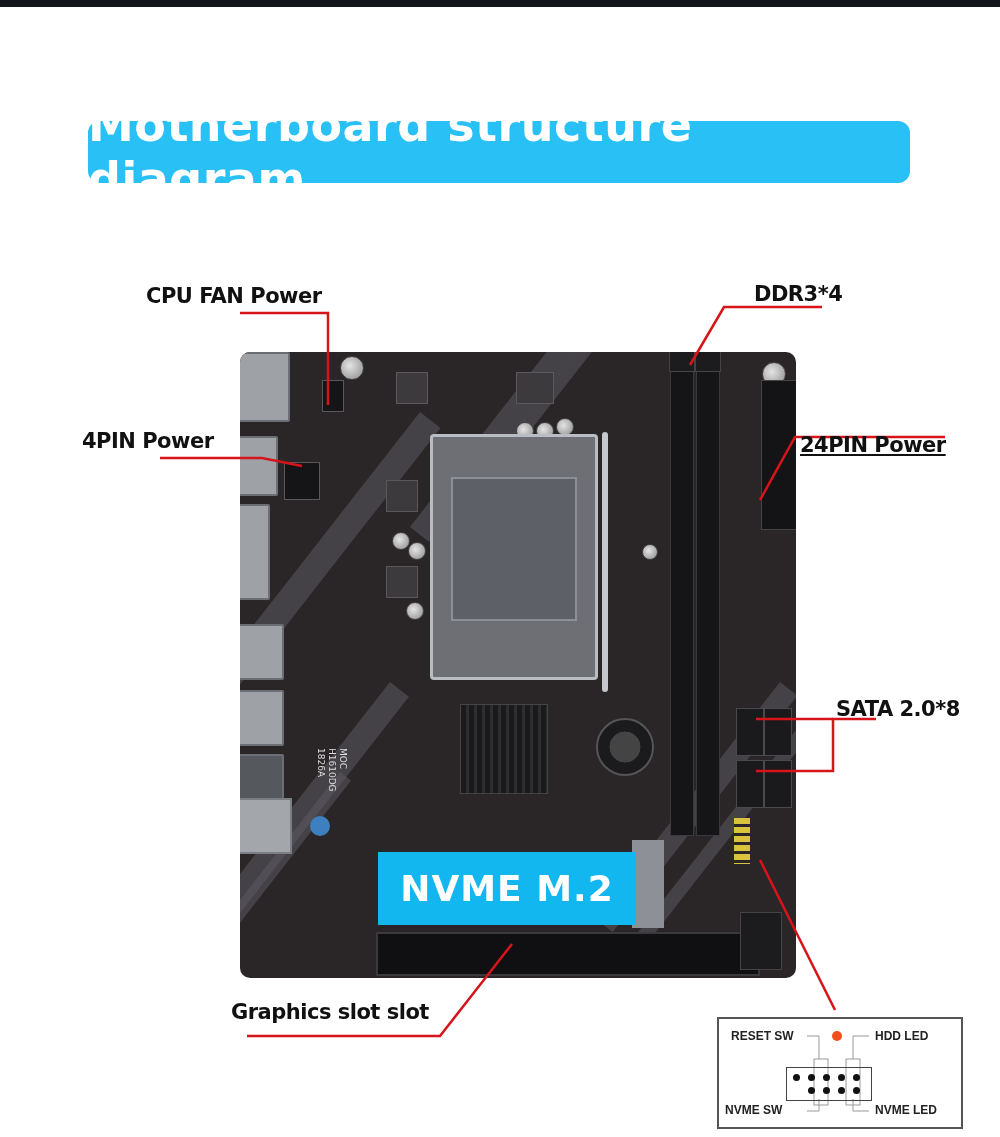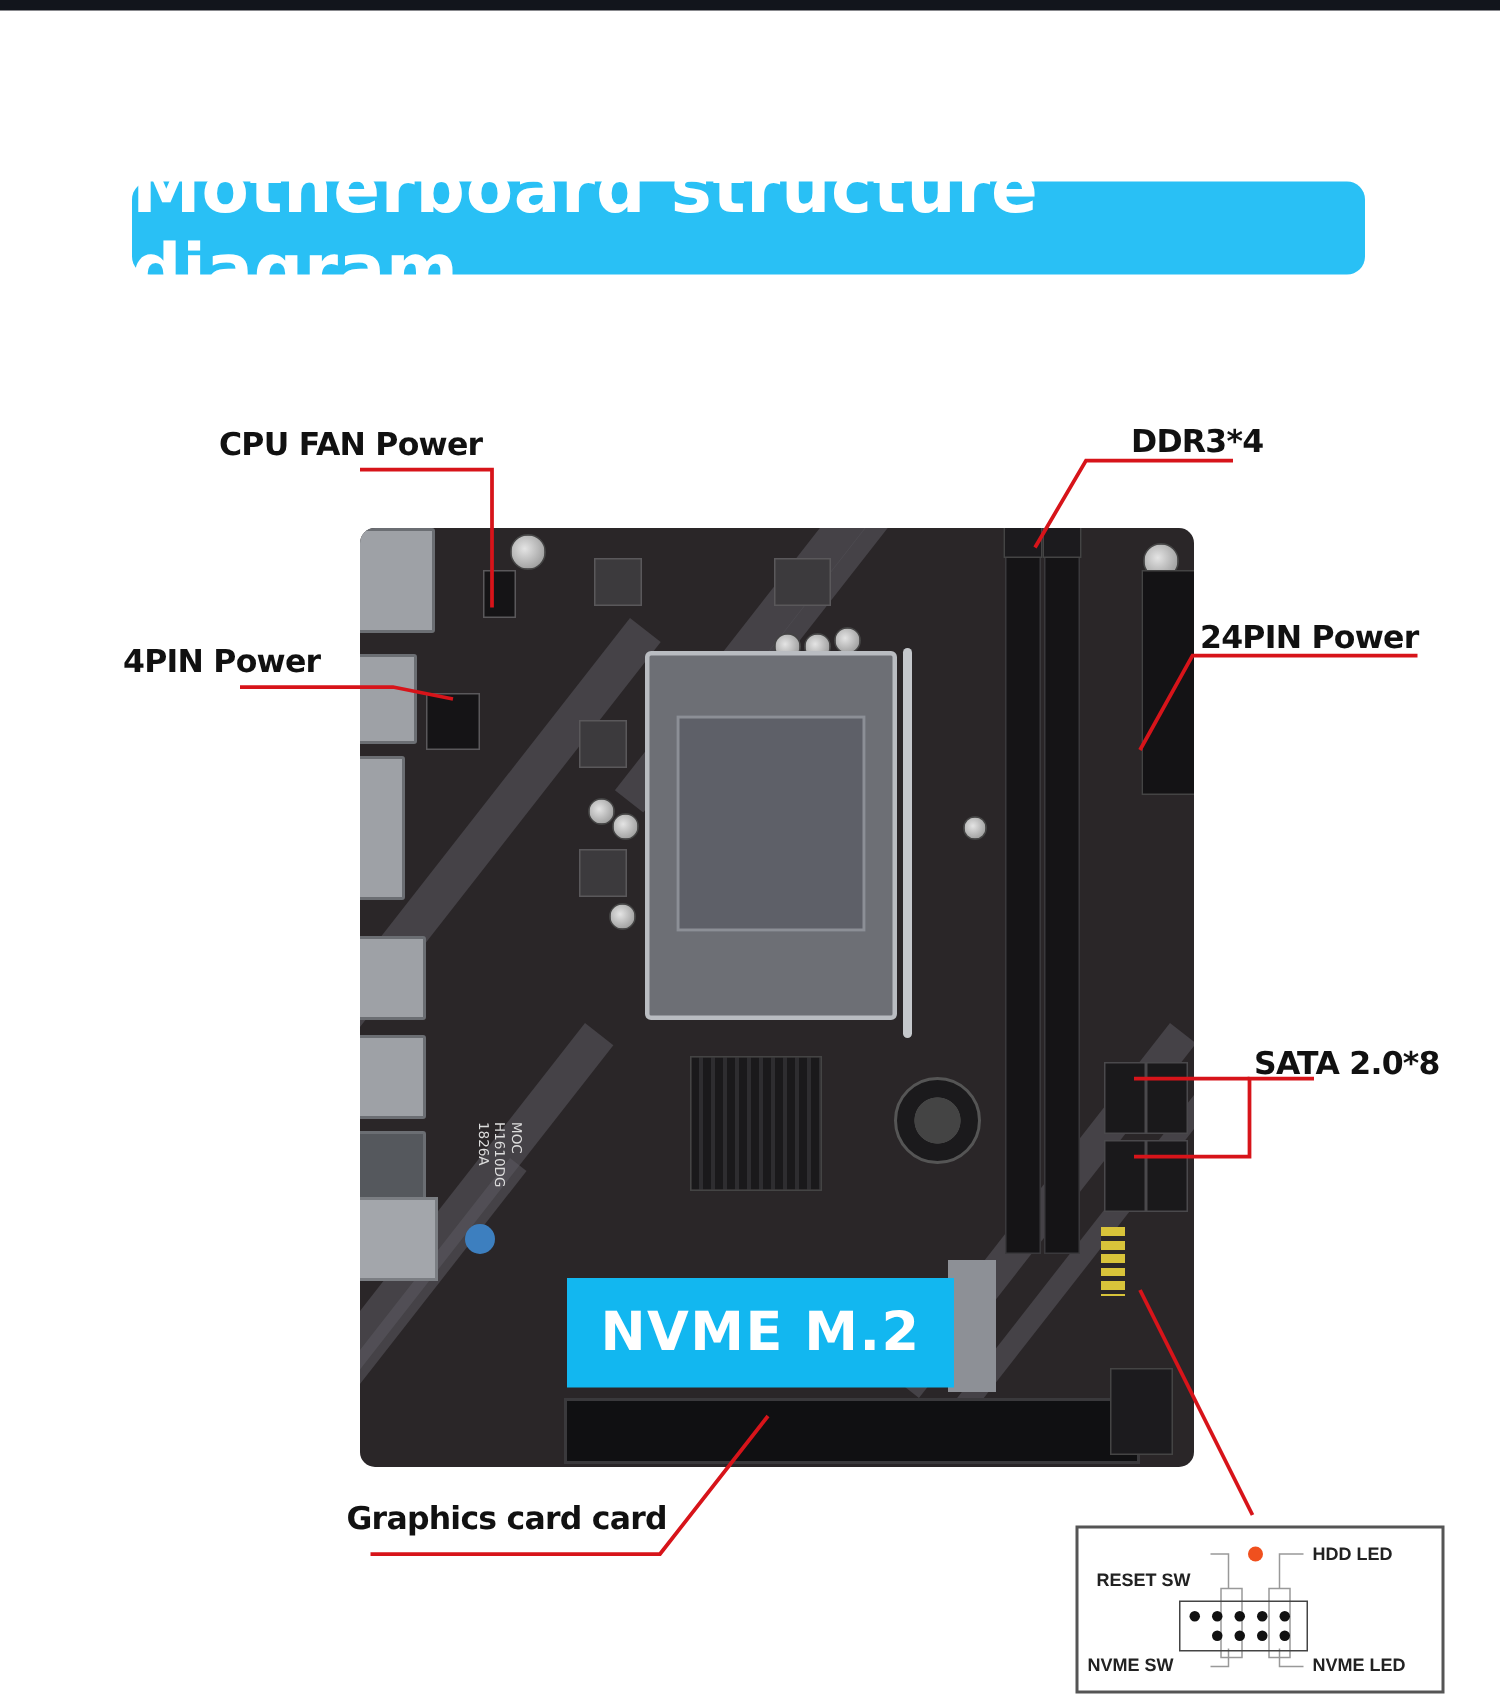--- a/index.html
+++ b/index.html
@@ -139,27 +139,27 @@
 
     <polyline points="247,1036 440,1036 512,944"></polyline>
 
     <polyline points="760,860 835,1010"></polyline>
   </g>
 </svg>
 
 <div class="label" style="left:146px;top:284px;">CPU FAN Power</div>
 <div class="label" style="left:82px;top:429px;">4PIN Power</div>
 <div class="label" style="left:754px;top:282px;">DDR3*4</div>
-<div class="label" style="left:800px;top:413px;">24PIN Power</div>
+<div class="label" style="left:800px;top:433px;text-decoration:underline;">24PIN Power</div>
 <div class="label" style="left:836px;top:697px;">SATA 2.0*8</div>
-<div class="label" style="left:231px;top:1000px;">Graphics card card</div>
+<div class="label" style="left:231px;top:1000px;">Graphics slot slot</div>
 
 <div class="fp-box">
   <div class="fp-dot"></div>
-  <div class="fp-text" style="left:12px;top:27px;">RESET SW</div>
+  <div class="fp-text" style="left:12px;top:10px;">RESET SW</div>
   <div class="fp-text" style="left:156px;top:10px;">HDD LED</div>
   <div class="fp-text" style="left:6px;top:84px;">NVME SW</div>
   <div class="fp-text" style="left:156px;top:84px;">NVME LED</div>
   <svg style="position:absolute;left:0;top:0;width:242px;height:108px;">
     <g stroke="#999" stroke-width="1" fill="none">
       <polyline points="88,17 100,17 100,40"></polyline>
       <polyline points="150,17 134,17 134,40"></polyline>
       <polyline points="88,92 100,92 100,80"></polyline>
       <polyline points="150,92 134,92 134,80"></polyline>
       <rect x="95" y="40" width="14" height="46"></rect>

